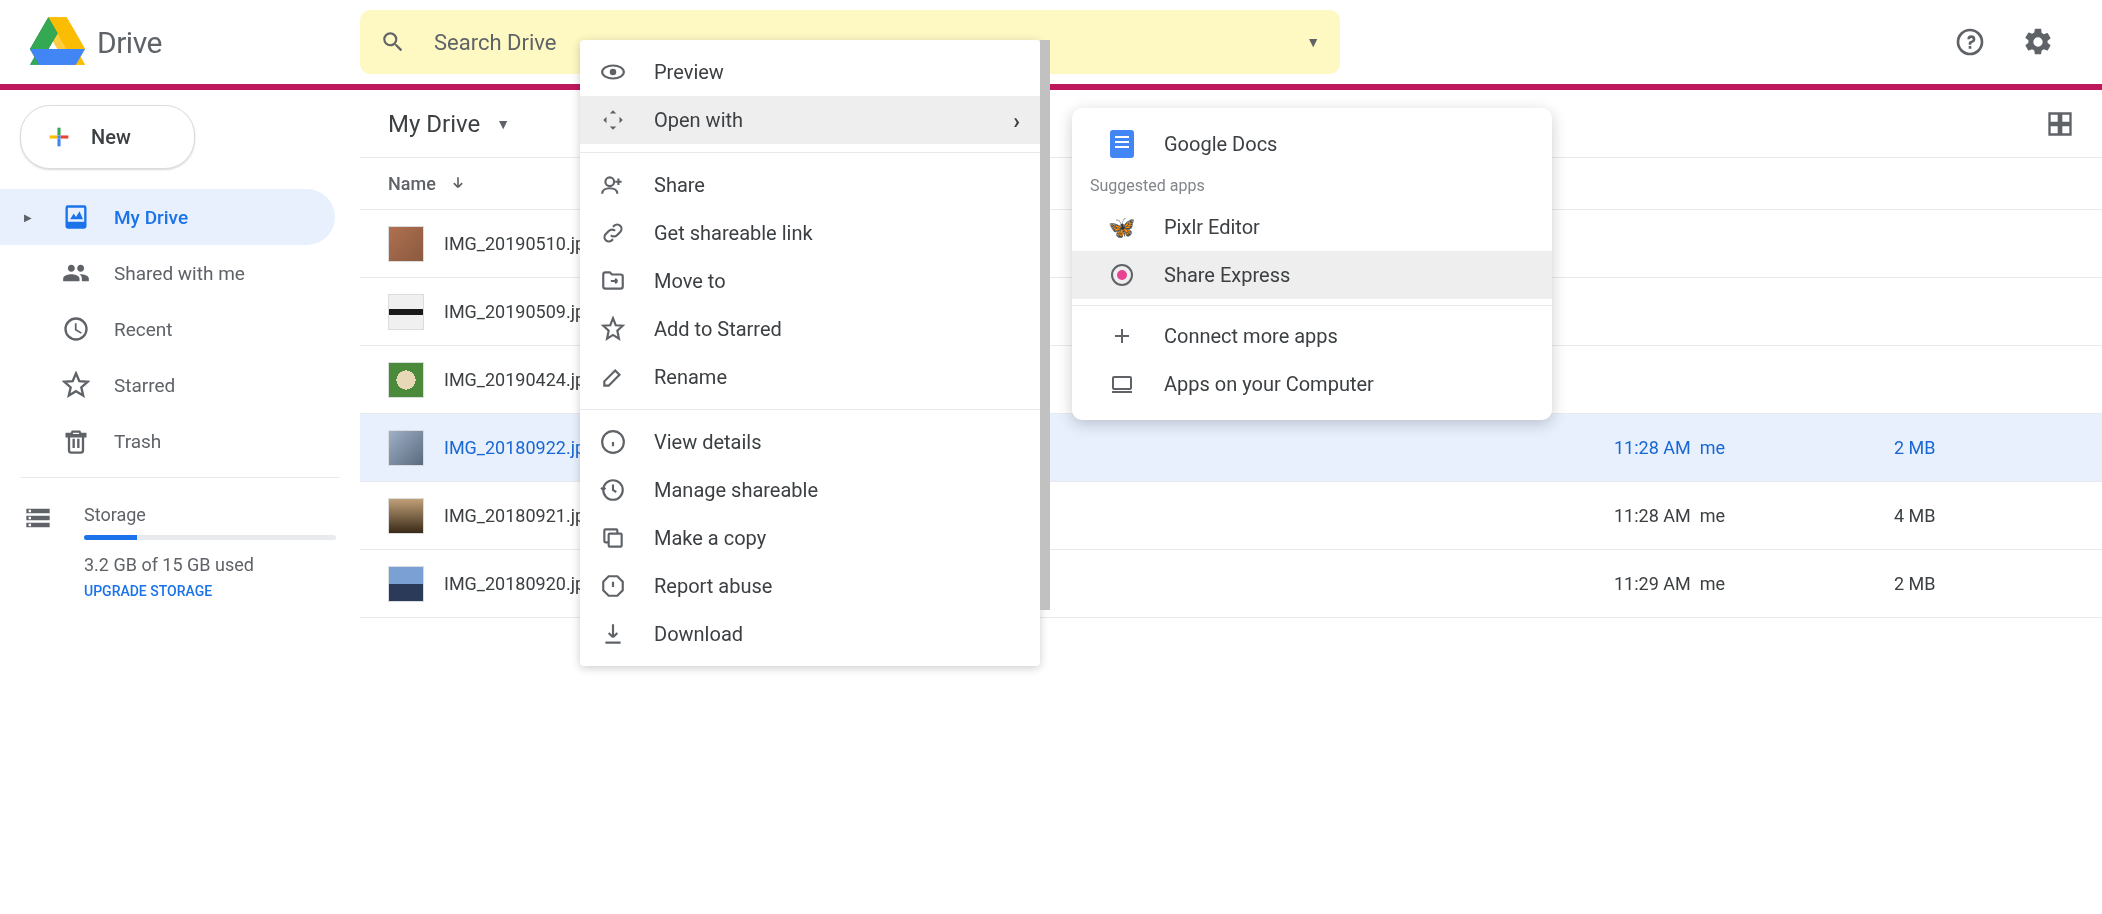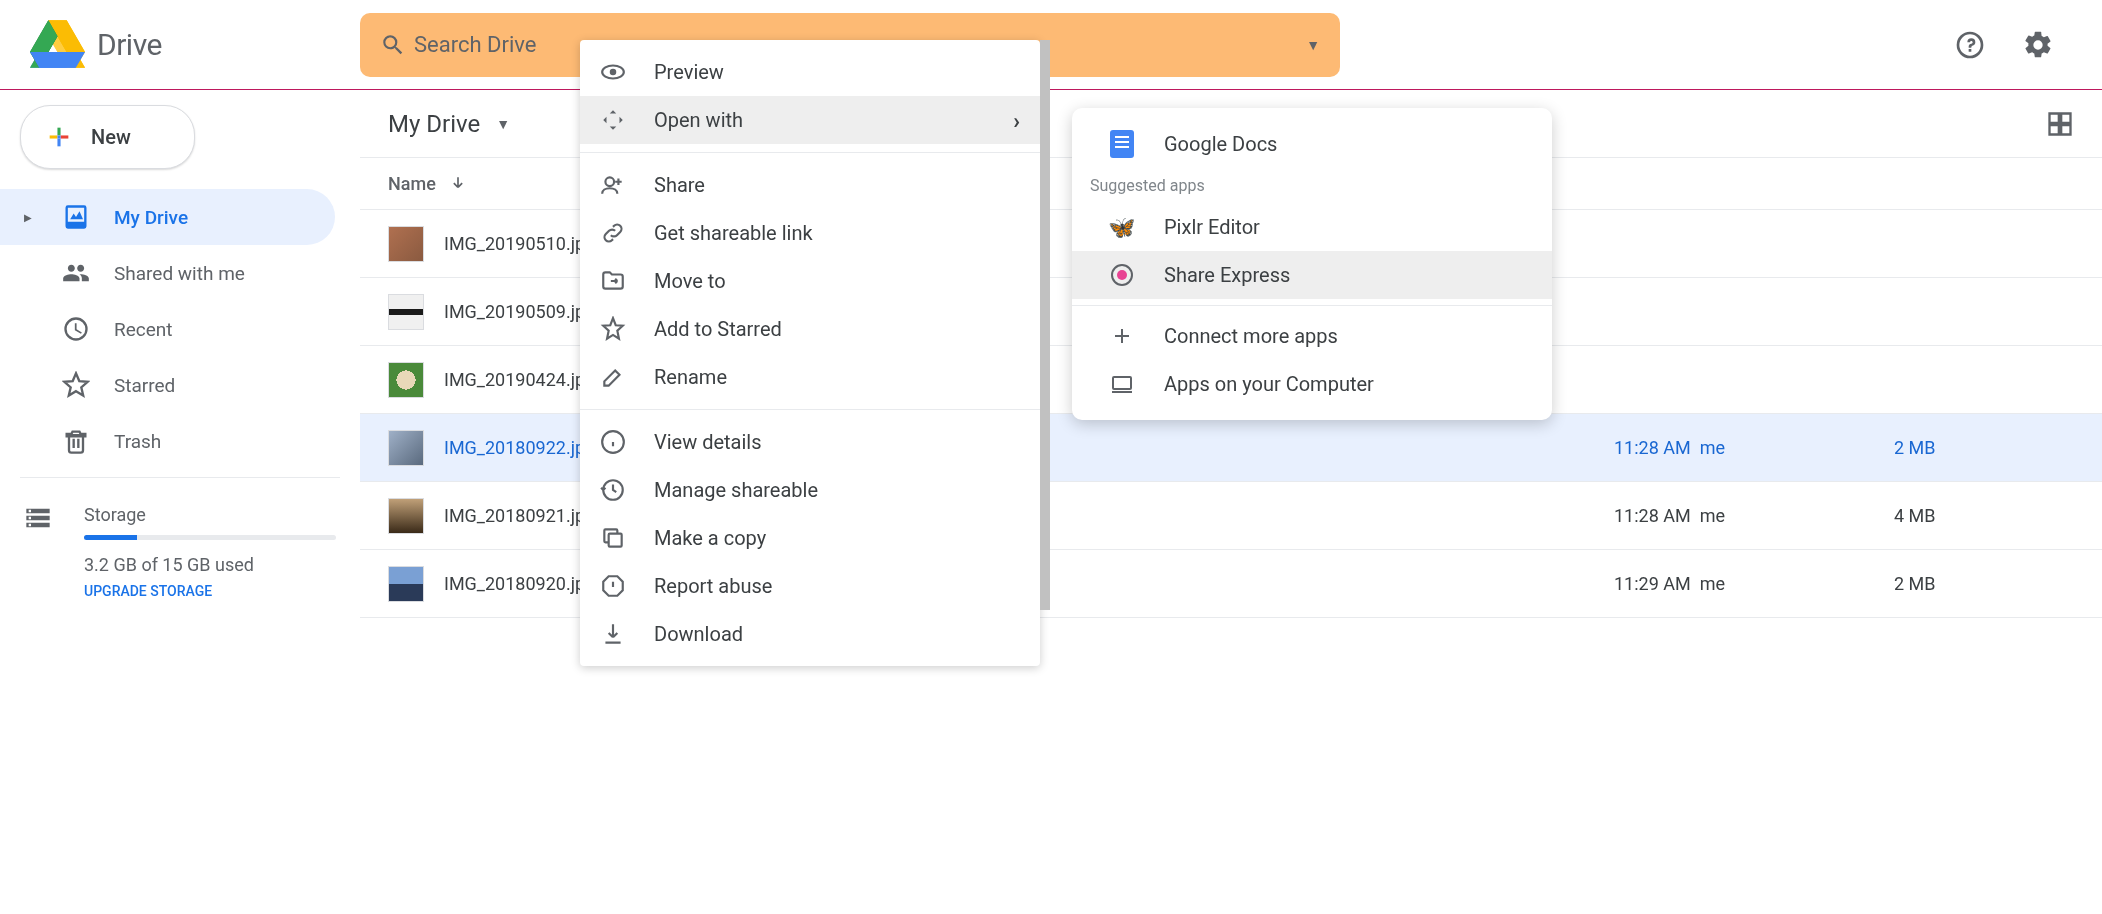--- a/index.html
+++ b/index.html
@@ -1,23 +1,23 @@
 <!DOCTYPE html>
 <html><head>
 <meta charset="utf-8">
 <style>
   * { box-sizing: border-box; margin: 0; padding: 0; font-family: 'Google Sans', Roboto, Arial, sans-serif; }
   body { background: #fff; color: #3c4043; font-size: 14px; overflow: hidden; width: 2102px; height: 914px; }
   
-  .header { display: flex; align-items: center; height: 90px; padding: 0 20px; border-bottom: 1px solid #be185d; }
+  .header { display: flex; align-items: center; height: 90px; padding: 0 20px; border-bottom: 6px solid #be185d; }
   .logo-area { display: flex; align-items: center; width: 340px; gap: 12px; padding-left: 10px; }
   .drive-logo-svg { width: 55px; height: 50px; }
   .logo-text { font-size: 30px; color: #5f6368; letter-spacing: -0.5px; }
   
-  .search-bar { background: #fdba74; border-radius: 10px; height: 64px; flex: 1; max-width: 980px; display: flex; align-items: center; padding: 0 20px; gap: 8px; }
+  .search-bar { background: #fef9c3; border-radius: 10px; height: 64px; flex: 1; max-width: 980px; display: flex; align-items: center; padding: 0 20px; gap: 28px; }
   .search-input { border: none; background: transparent; font-size: 22px; color: #5f6368; flex: 1; outline: none; }
   .search-input::placeholder { color: #5f6368; }
   .search-caret { color: #5f6368; }
   
   .header-actions { display: flex; gap: 20px; margin-left: auto; padding-right: 20px; align-items: center; }
   .header-icon-btn { width: 48px; height: 48px; border-radius: 50%; display: flex; align-items: center; justify-content: center; cursor: pointer; }
   .header-icon-btn svg { width: 32px; height: 32px; fill: #5f6368; }
   
   .body { display: flex; height: calc(100% - 90px); }
   

